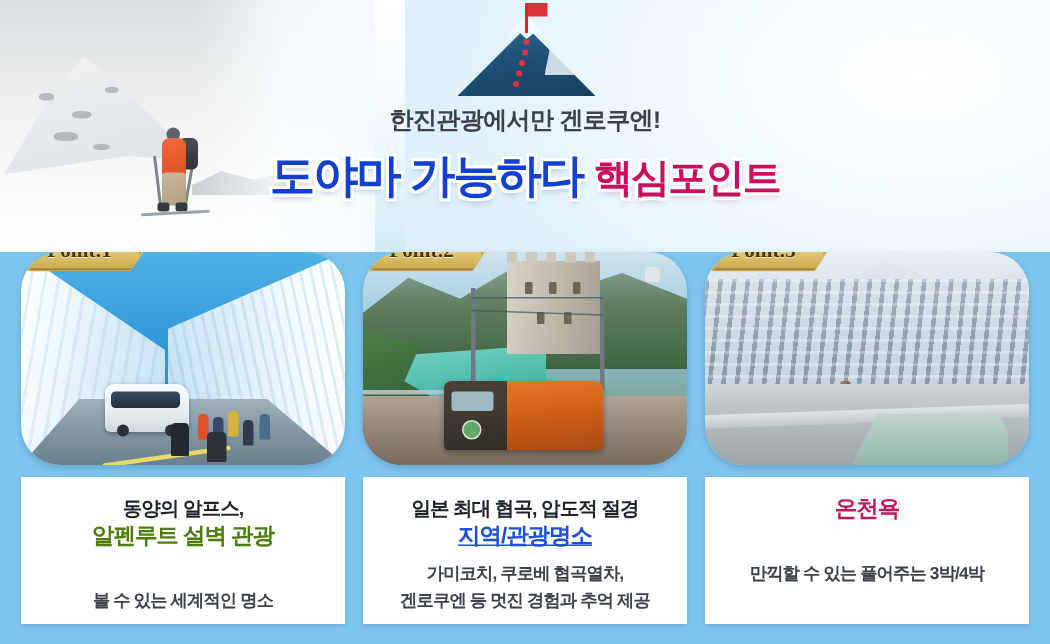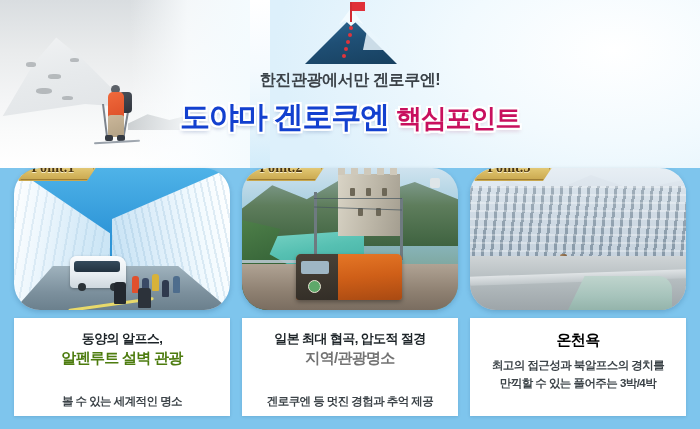--- a/index.html
+++ b/index.html
@@ -393,22 +393,22 @@
   .box-head {
     font-size:13px; font-weight:800; letter-spacing:-.6px;
     color:#1d2428; line-height:1.38;
   }
   .box-accent {
     display:block;
     font-size:15px; font-weight:900; letter-spacing:-.7px;
     line-height:1.34;
   }
   .acc-blue { color:#4d7c0f; }
-  .acc-orange { color:#737373; }
-  .acc-red { color:#000000; }
+  .acc-orange { color:#1d4ed8;text-decoration:underline; }
+  .acc-red { color:#be185d; }
   .box-desc {
     margin-top:7px;
     font-size:11.5px; font-weight:600; letter-spacing:-.55px;
     color:#3c4348; line-height:1.55;
   }
 </style>
 </head>
 <body>
 
 <div id="banner">
@@ -450,21 +450,21 @@
       <div class="vol-flag"></div>
       <div class="vol-dot" style="left:44px;top:18px;"></div>
       <div class="vol-dot" style="left:43px;top:25px;"></div>
       <div class="vol-dot" style="left:41px;top:32px;"></div>
       <div class="vol-dot" style="left:39px;top:39px;"></div>
       <div class="vol-dot" style="left:37px;top:46px;"></div>
     </div>
 
     <div class="hero-sub">한진관광에서만 겐로쿠엔!</div>
     <div class="hero-title">
-      <span class="t-blue">도야마 겐로쿠엔</span>
+      <span class="t-blue">도야마 가능하다</span>
       <span class="t-pink">핵심포인트</span>
     </div>
   </div>
 
   <div class="cards">
 
     <div class="card c1">
       <div class="photo p1">
         <div class="wall-l"></div>
         <div class="wall-r"></div>
@@ -524,21 +524,21 @@
           </div>
         </div>
         <div class="badge">
           <span class="badge-text">Point.2</span>
         </div>
       </div>
       <div class="box">
         <div class="box-head">일본 최대 협곡, 압도적 절경</div>
         <span class="box-accent acc-orange">지역/관광명소</span>
         <div class="box-desc">
-          <br>
+          <span>가미코치, 쿠로베 협곡열차,</span><br>
           <span>겐로쿠엔 등 멋진 경험과 추억 제공</span>
         </div>
       </div>
     </div>
 
     <div class="card c3">
       <div class="photo p3">
         <div class="mtn"></div>
         <div class="trees"></div>
         <div class="lake"></div>
@@ -550,20 +550,20 @@
         <div class="deck"></div>
         <div class="rim"></div>
         <div class="pool"></div>
         <div class="badge">
           <span class="badge-text">Point.3</span>
         </div>
       </div>
       <div class="box">
         <span class="box-accent acc-red">온천욕</span>
         <div class="box-desc">
-          <span>최고의 접근성과 북알프스의 경치를</span><br>
+          <br>
           <span>만끽할 수 있는 풀어주는 3박/4박</span>
         </div>
       </div>
     </div>
 
   </div>
 </div>
 
 </body></html>

